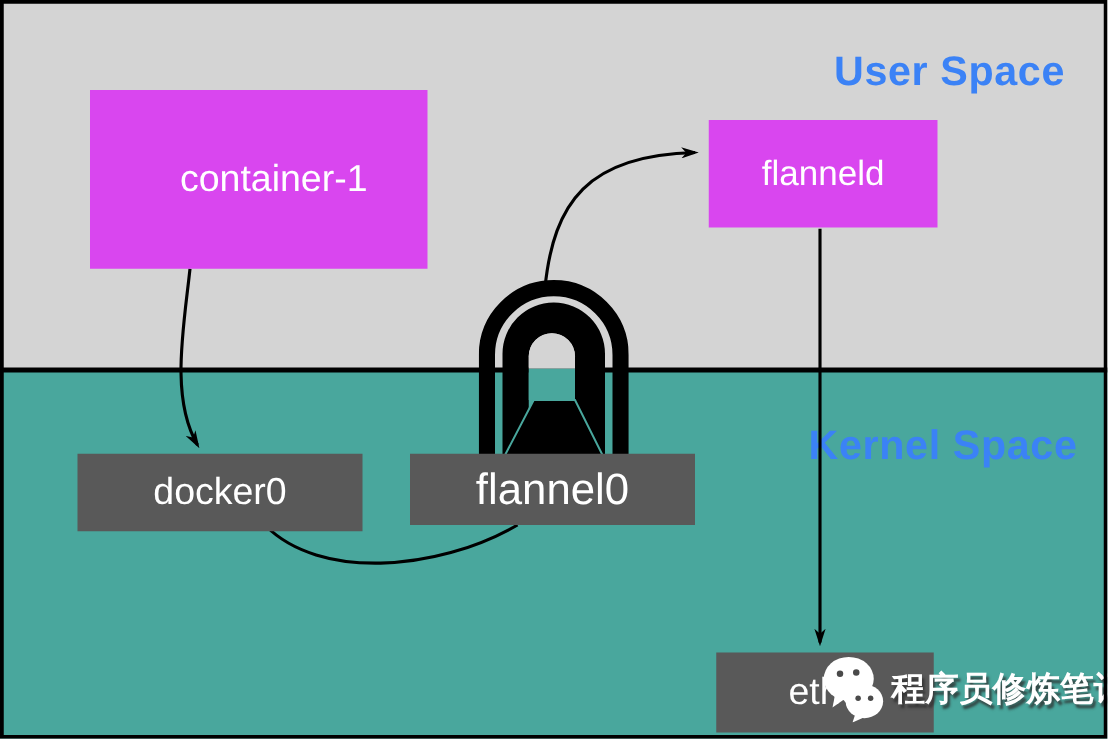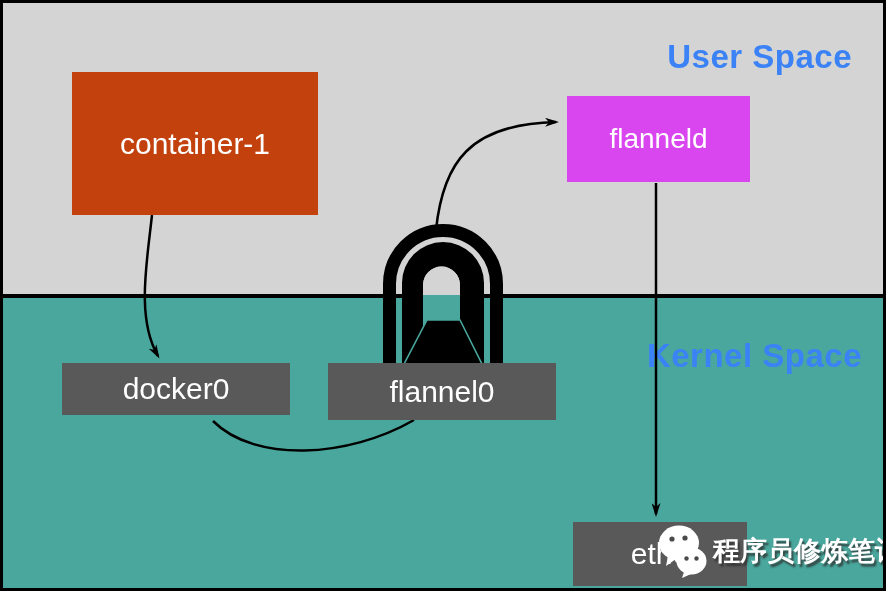--- a/index.html
+++ b/index.html
@@ -21,22 +21,22 @@
   svg.arrows { position:absolute; left:0; top:0; }
   svg.tunnel { position:absolute; left:383px; top:224px; }
 
   .node {
     position:absolute; display:flex; flex-direction:column;
     align-items:center; justify-content:center;
     color:#ffffff; text-align:center;
   }
   .node-container1 { left:72px;  top:72px;  width:246px; height:143px; font-size:30px; }
   .node-flanneld   { left:567px; top:96px;  width:183px; height:86px;  font-size:28px; line-height:1.3; }
-  .node-docker0    { left:62px;  top:363px; width:228px; height:52px;  font-size:30px; }
-  .node-flannel0   { left:328px; top:363px; width:228px; height:57px;  font-size:30px; }
+  .node-docker0    { left:62px;  top:363px; width:228px; height:62px;  font-size:30px; }
+  .node-flannel0   { left:328px; top:363px; width:228px; height:57px;  font-size:35px; }
   .node-eth0       { left:573px; top:522px; width:174px; height:64px;  font-size:30px; }
 
   .watermark {
     position:absolute; left:658px; top:524px; display:flex; align-items:center; gap:5px;
   }
   .watermark-text {
     color:#ffffff; font-size:27px; font-weight:bold; white-space:nowrap;
     text-shadow:2px 3px 2px rgba(45,45,45,0.8);
   }
   .border-overlay {
@@ -69,21 +69,21 @@
   </svg>
 
   <svg class="tunnel" width="120" height="142" viewBox="0 0 120 142">
     <path d="M6.5,142 L6.5,60 A53.5,53.5 0 0 1 113.5,60 L113.5,142" fill="none" stroke="#000" stroke-width="13"></path>
     <path fill-rule="evenodd" fill="#000" d="M19,142 L19,59 A41,41 0 0 1 101,59 L101,142 Z M40,142 L40,61 A18.5,18.5 0 0 1 77,61 L77,142 Z"></path>
     <path fill="#D4D4D4" d="M40,71 L40,61 A18.5,18.5 0 0 1 77,61 L77,71 Z"></path>
     <rect x="40" y="71" width="37" height="25" fill="#49A79D"></rect>
     <polygon points="44,96 77,96 100,142 20,142" fill="#000" stroke="#49A79D" stroke-width="1.6"></polygon>
   </svg>
 
-  <div class="node node-container1" style="background-color: #c2410c;">
+  <div class="node node-container1" style="background-color: #d946ef; padding-left: 24px;">
     <span>container-1</span>
   </div>
 
   <div class="node node-flanneld" style="background-color: #d946ef;">
     <div>flanneld</div>
   </div>
 
   <div class="node node-docker0" style="background-color: rgb(89, 89, 89);">
     <span>docker0</span>
   </div>

